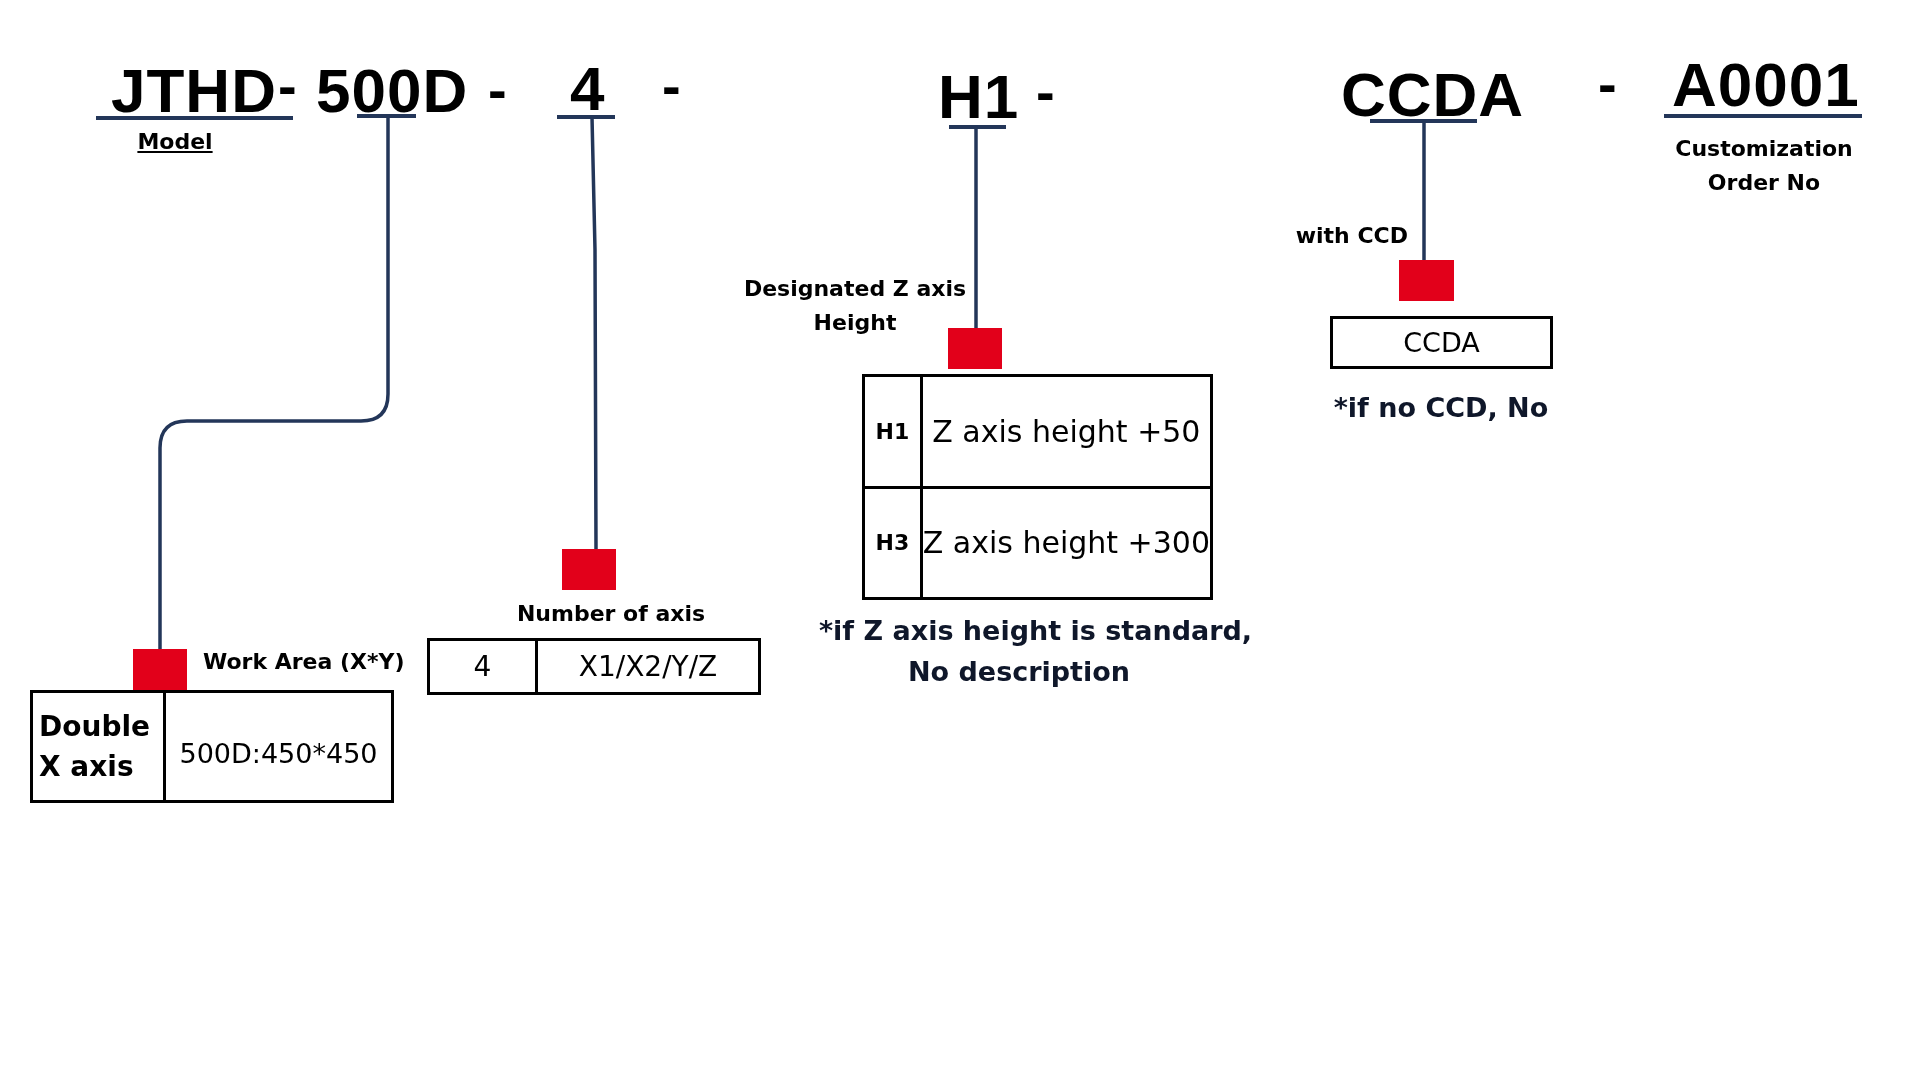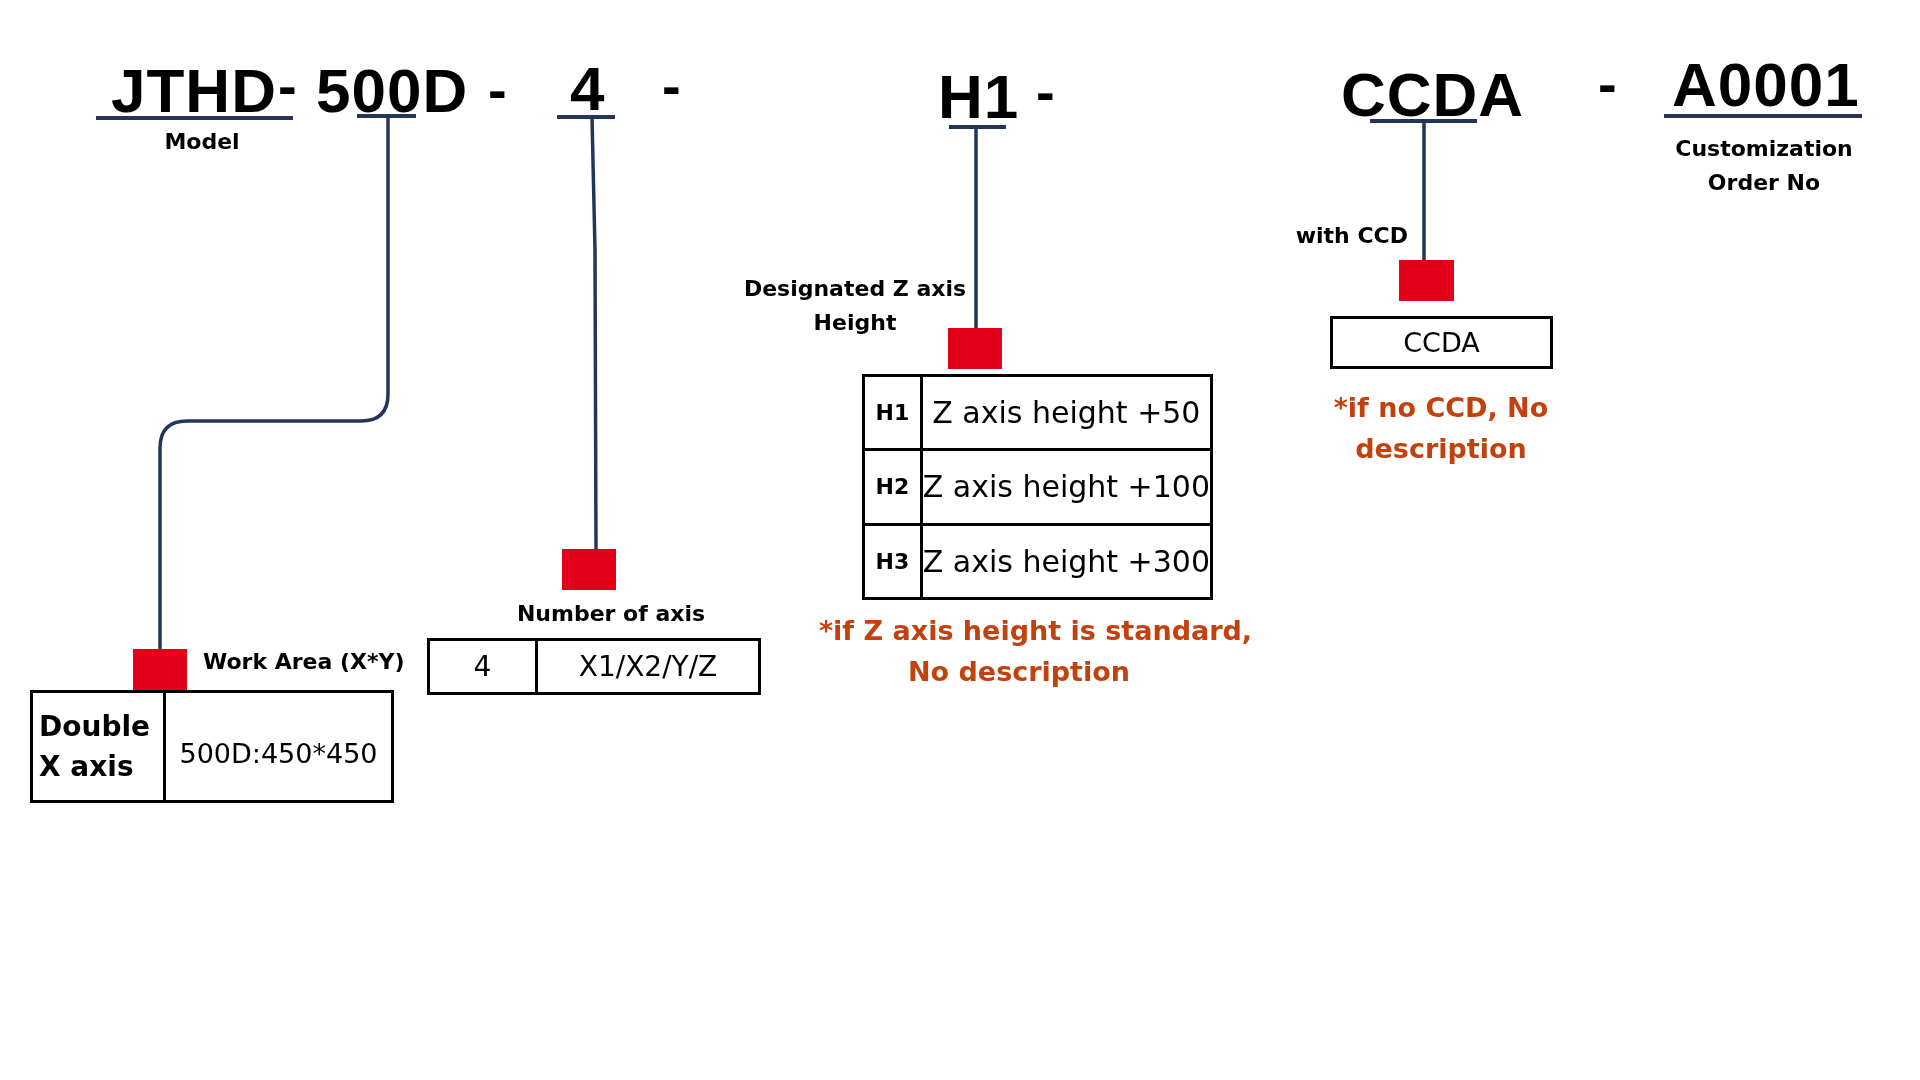--- a/index.html
+++ b/index.html
@@ -5,21 +5,21 @@
   html, body { margin: 0; padding: 0; background: #ffffff; }
   body { width: 1920px; height: 1080px; position: relative; overflow: hidden;
          font-family: "Liberation Sans", "DejaVu Sans", sans-serif; color: #000; }
   .abs { position: absolute; }
   .code { font-family: Liberation Sans, sans-serif; font-weight: 700; font-size: 62px;
           line-height: 1; white-space: nowrap; letter-spacing: 1px; }
   .dash { font-family: "Liberation Sans", sans-serif; font-weight: 700; font-size: 56px; line-height: 1; }
   .label { font-family: "DejaVu Sans", sans-serif; font-weight: 700; font-size: 22px;
            line-height: 34px; white-space: nowrap; text-align: center; }
   .note { font-family: "DejaVu Sans", sans-serif; font-weight: 700; font-size: 27px;
-          line-height: 41px; color: #c2410c; text-align: center; white-space: nowrap; }
+          line-height: 41px; color: #0f172a; text-align: center; white-space: nowrap; }
   .redsq { background: #e2001a; }
   svg.wires { position: absolute; left: 0; top: 0; width: 1920px; height: 1080px; pointer-events: none; }
   table.box { border-collapse: collapse; position: absolute; }
   table.box td { border: 3px solid #000; padding: 0; text-align: center; vertical-align: middle;
                  font-family: "DejaVu Sans", sans-serif; white-space: nowrap; }
   .t1 td.k { font-weight: 700; font-size: 28px; text-align: left; padding-left: 6px; line-height: 40px; }
   .t1 td.v { font-size: 27px; margin-left: 37px; }
   .t2 td { font-size: 28px; }
   .t3 td.k { font-weight: 700; font-size: 22px; }
   .t3 td.v { font-size: 30px; }
@@ -54,21 +54,21 @@
 <div class="abs code" style="left:316px; top:60px;">500D</div>
 <div class="abs dash" style="left:488px; top:62px;">-</div>
 <div class="abs code" style="left:570px; top:58px;">4</div>
 <div class="abs dash" style="left:662px; top:58px;">-</div>
 <div class="abs code" style="left:938px; top:66px;">H1</div>
 <div class="abs dash" style="left:1036px; top:64px;">-</div>
 <div class="abs code" style="left:1341px; top:64px;">CCDA</div>
 <div class="abs dash" style="left:1598px; top:56px;">-</div>
 <div class="abs code" style="left:1672px; top:54px;">A0001</div>
 
-<div class="abs label" style="left:152px; top:125px; width:100px;">Model</div>
+<div class="abs label" style="left:125px; top:125px; width:100px;text-decoration:underline;">Model</div>
 <div class="abs label" style="left:1664px; top:132px; width:200px;">
   <div>Customization</div>
   <div>Order No</div>
 </div>
 
 <div class="abs redsq" style="left:133px; top:649px; width:54px; height:41px;"></div>
 <div class="abs label" style="left:203px; top:645px; text-align:center;">Work Area (X*Y)</div>
 <table class="box t1" style="left:30px; top:690px; width:364px; height:113px;">
   <tbody>
       <tr>
@@ -97,33 +97,28 @@
   <div>Height</div>
 </div>
 <div class="abs redsq" style="left:948px; top:328px; width:54px; height:41px;"></div>
 <table class="box t3" style="left:862px; top:374px; width:351px; height:226px;">
   <tbody>
       <tr>
     <td class="k" style="width:72px;">H1</td>
     <td class="v">Z axis height +50</td>
   </tr>
   <tr>
-    <td class="k">H2</td>
-    <td class="v">Z axis height +100</td>
-  </tr>
-  <tr>
     <td class="k">H3</td>
     <td class="v">Z axis height +300</td>
   </tr>
 </tbody>
   </table>
 <div class="abs note" style="left:819px; top:610px; width:400px;">
   <div>*if Z axis height is standard,</div>
   <div>No description</div>
 </div>
 
 <div class="abs label" style="left:1290px; top:219px; width:118px; text-align:right;">with CCD</div>
 <div class="abs redsq" style="left:1399px; top:260px; width:55px; height:41px;"></div>
 <div class="abs ccdbox" style="left:1330px; top:316px; width:223px; height:53px;">CCDA</div>
 <div class="abs note" style="left:1291px; top:387px; width:300px;">
   <div>*if no CCD, No</div>
-  <div>description</div>
 </div>
 
 </body></html>

